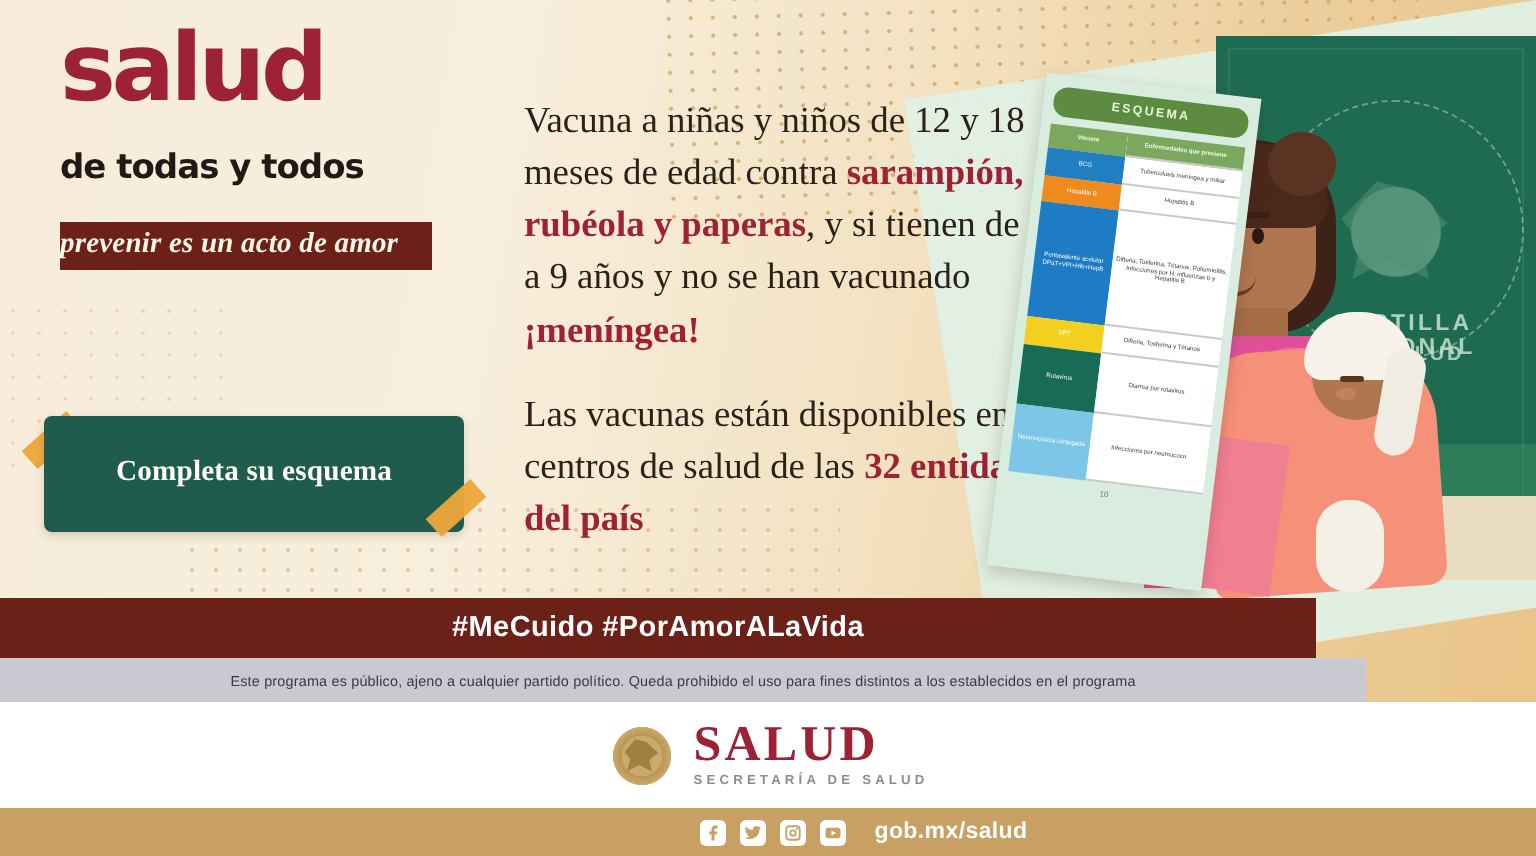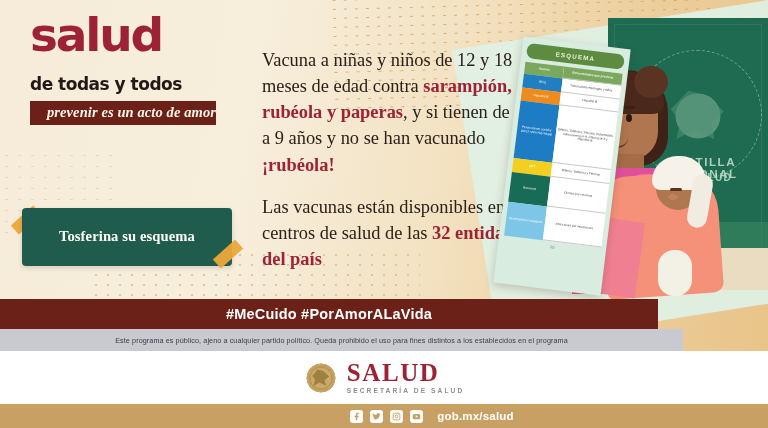--- a/index.html
+++ b/index.html
@@ -26,22 +26,22 @@
     background:#dff0e4;transform:rotate(-9deg);transform-origin:top right;opacity:.95;}
 
   
   .brand{position:absolute;left:30px;top:14px;width:190px;}
   .brand-por{font-family:"DejaVu Sans",sans-serif;font-weight:bold;font-size:19px;
     color:#231815;letter-spacing:-.4px;line-height:1;margin-left:6px;}
   .brand-salud{font-family:"DejaVu Sans",sans-serif;font-weight:bold;font-size:47px;
     color:#9d2235;letter-spacing:-2.2px;line-height:.85;margin-top:1px;}
   .brand-sub{font-family:"DejaVu Sans",sans-serif;font-weight:bold;font-size:17px;
     color:#231815;letter-spacing:-.5px;line-height:1;margin-top:21px;}
-  .brand-bar{margin-top:8px;background:#6b2018;width:186px;height:24px;
-    display:flex;align-items:center;justify-content:flex-end;}
+  .brand-bar{margin-top:18px;background:#6b2018;width:186px;height:24px;
+    display:flex;align-items:center;justify-content:flex-start;}
   .brand-bar span{font-family:"Liberation Serif",serif;font-style:italic;font-weight:bold;
     color:#fdf6ea;font-size:14.5px;letter-spacing:.1px;}
 
   
   .copy{position:absolute;left:262px;top:47px;width:272px;
     font-family:"Liberation Serif",serif;color:#2b2119;font-size:18.4px;line-height:1.42;}
   .copy b{color:#9d2235;font-weight:bold;}
   .copy .p2{margin-top:16px;}
 
   
@@ -176,28 +176,28 @@
 
   <div class="brand">
     <div class="brand-salud">salud</div>
     <div class="brand-sub">de todas y todos</div>
     <div class="brand-bar">
       <span>prevenir es un acto de amor</span>
     </div>
   </div>
 
   <div class="copy">
-    <div><span>Vacuna a niñas y niños de 12 y 18 meses de edad contra </span><b>sarampión, rubéola y paperas</b><span>, y si tienen de 2 a 9 años y no se han vacunado </span><b>¡rubéola!</b></div>
+    <div><span>Vacuna a niñas y niños de 12 y 18 meses de edad contra </span><b>sarampión, rubéola y paperas</b><span>, y si tienen de 2 a 9 años y no se han vacunado </span><b>¡meníngea!</b></div>
     <div class="p2"><span>Las vacunas están disponibles en los centros de salud de las </span><b>32 entidades del país</b></div>
   </div>
 
   <div class="cta-wrap">
     <div class="tape tl"></div>
     <div class="cta">
-      <span><span>Tosferina su esquema</span><br></span>
+      <span><span>Completa su esquema</span><br></span>
     </div>
     <div class="tape br"></div>
   </div>
 
   <div class="passport">
     <div class="pp-inner"></div>
     <div class="pp-arc"></div>
     <div class="emblem"></div>
     <div class="pp-t1">CARTILLA NACIONAL</div>
     <div class="pp-t2">DE SALUD</div>

